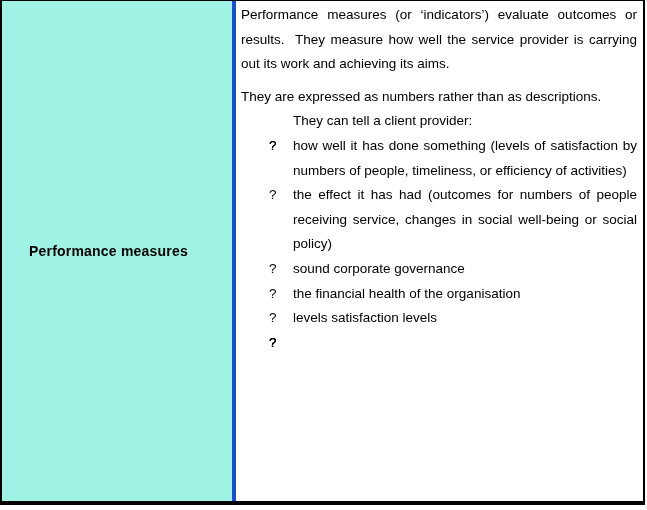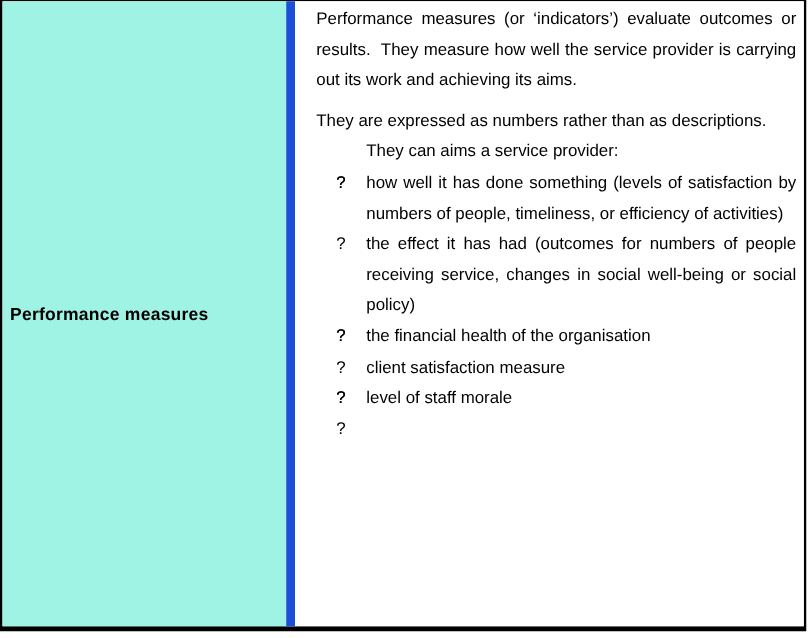--- a/index.html
+++ b/index.html
@@ -23,40 +23,40 @@
     border-top: 1px solid #000;
     border-right: 2px solid #000;
     border-bottom: 4px solid #000;
     display: flex;
     background: #ffffff;
   }
   .cell-label {
     width: 234px;
     flex: 0 0 234px;
     background: #9FF3E4;
-    border-right: 7px solid #1d4ed8;
+    border-right: 4px solid #1d4ed8;
     display: flex;
     align-items: center;
-    padding-left: 6px;
+    padding-left: 27px;
   }
   .cell-label .label {
     font-weight: bold;
     font-size: 14px;
     letter-spacing: 0.2px;
   }
   .cell-body {
     flex: 1 1 auto;
     background: #ffffff;
     padding: 2px 6px 0 5px;
     font-size: 13.5px;
     line-height: 24.6px;
     overflow: hidden;
   }
   .para { margin: 0; }
-  .justify { text-align: justify; margin-left: 12px; }
+  .justify { text-align: justify; }
   .gap-top { margin-top: 8px; }
   .indented { padding-left: 52px; }
   ul.bullets {
     margin: 0;
     padding: 0;
     list-style: none;
   }
   ul.bullets li {
     position: relative;
     padding-left: 52px;
@@ -73,27 +73,27 @@
 <body>
 
 <div class="screen">
   <div class="pm-table">
     <div class="cell-label">
       <span class="label">Performance measures</span>
     </div>
     <div class="cell-body">
       <p class="para justify">Performance measures (or ‘indicators’) evaluate outcomes or results.&nbsp; They measure how well the service provider is carrying out its work and achieving its aims.</p>
       <p class="para justify gap-top">They are expressed as numbers rather than as descriptions.</p>
-      <p class="para indented">They can aims a service provider:</p>
+      <p class="para indented">They can tell a client provider:</p>
       <ul class="bullets">
           <li><span class="marker">?</span></li>
           <li><span class="marker">?</span><span>how well it has done something (levels of satisfaction by numbers of people, timeliness, or efficiency of activities)</span></li>
           <li><span class="marker">?</span><span>the effect it has had (outcomes for numbers of people receiving service, changes in social well-being or social policy)</span></li>
+          <li><span class="marker">?</span><span>sound corporate governance</span></li>
+          <li><span class="marker">?</span><span>the financial health of the organisation</span></li>
+          <li><span class="marker">?</span><span>levels satisfaction levels</span></li>
           <li><span class="marker">?</span></li>
-          <li><span class="marker">?</span><span>the financial health of the organisation</span></li>
-          <li><span class="marker">?</span><span>client satisfaction measure</span></li>
           <li><span class="marker">?</span></li>
-          <li><span class="marker">?</span><span>level of staff morale</span></li>
           <li><span class="marker">?</span></li>
         </ul>
     </div>
   </div>
 </div>
 
 </body></html>

